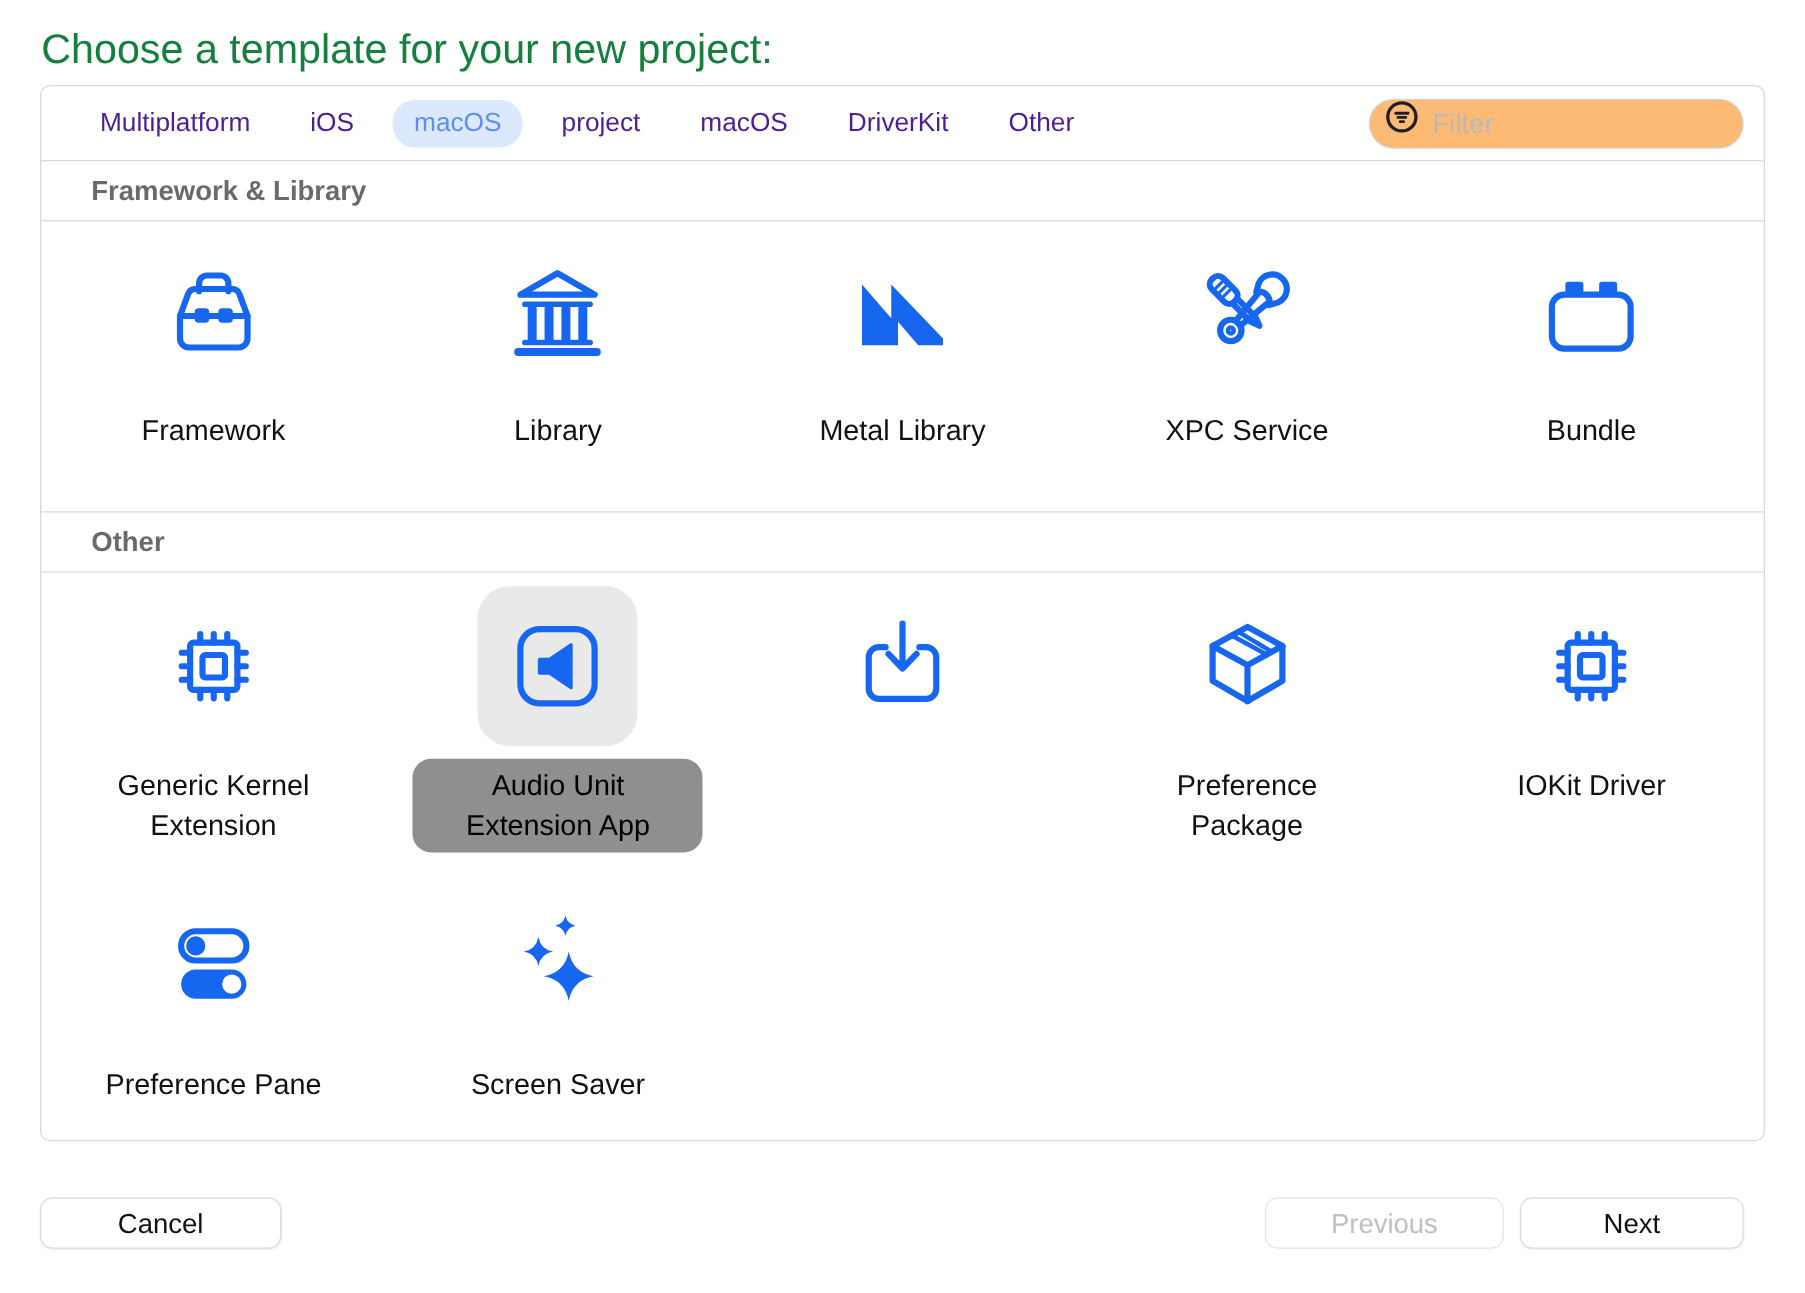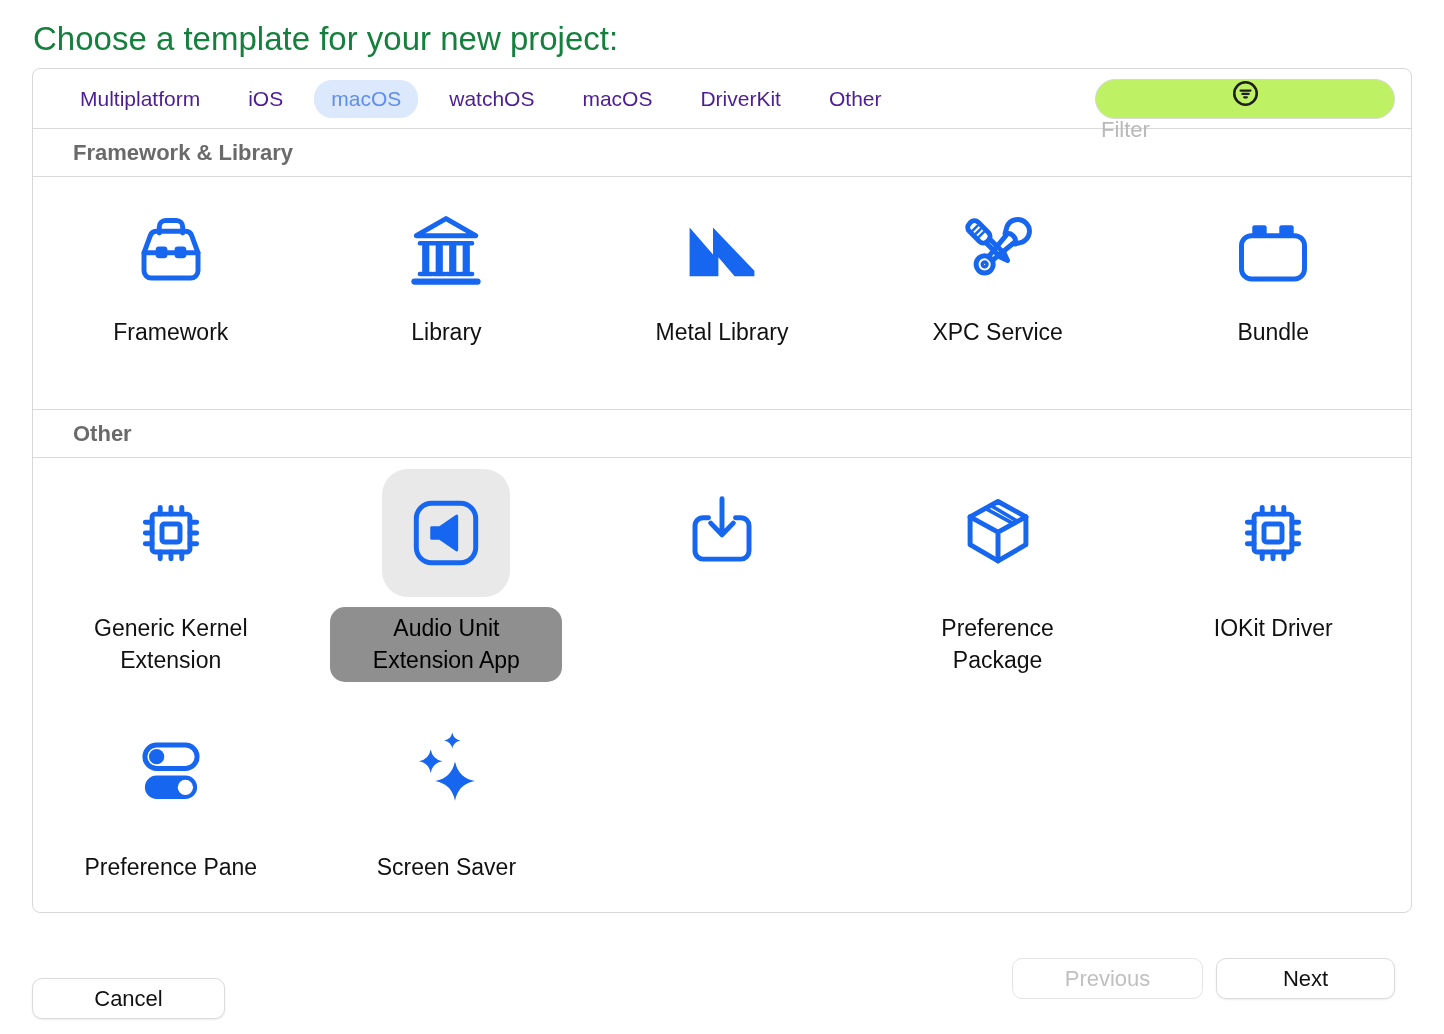--- a/index.html
+++ b/index.html
@@ -13,66 +13,66 @@
     border:1px solid #d8d8d8;border-radius:8px;background:#fff;
     display:flex;flex-direction:column;overflow:hidden;box-sizing:border-box;
   }
   
   .tabbar{height:59px;flex:none;display:flex;align-items:center;
     padding:0 8px 0 30px;border-bottom:1px solid #dadada;}
   .tab{font-size:21px;color:#4c1d95;padding:7px 17px;border-radius:18px;
     margin-right:14px;white-space:nowrap;cursor:default;}
   .tab.selected{background:#dce8fb;color:#5e8eee;}
   .filterbox{margin-left:auto;margin-right:8px;width:300px;height:40px;
-    border:1px solid #d6d6d6;border-radius:21px;display:flex;align-items:center;
-    padding:0 12px;gap:9px;box-sizing:border-box;background:#bef264;flex-direction:column;}
+    border:1px solid #d6d6d6;border-radius:21px;display:flex;
+    padding:0 12px;gap:9px;box-sizing:border-box;background:#fdba74;}
   .filterbox input{border:none;outline:none;flex:1;font-size:22px;
     font-family:"Liberation Sans",sans-serif;color:#333;min-width:0;background:transparent;}
   .filterbox input::placeholder{color:#b9b9b9;}
   
   .section-header{height:47px;flex:none;display:flex;align-items:center;
     padding-left:40px;font-size:22px;font-weight:bold;color:#6a6a6a;
     border-bottom:1px solid #dadada;}
   .section-header.bordered-top{border-top:1px solid #dadada;}
   .grid{display:grid;grid-template-columns:repeat(5,1fr);align-content:start;}
   .grid.g1{height:232px;flex:none;}
   .grid.g2{flex:1;row-gap:26px;padding-top:11px;}
   .tile{display:flex;flex-direction:column;align-items:center;cursor:default;}
   .g1 .tile{padding-top:22px;}
   .iconbox{width:128px;height:128px;border-radius:26px;display:flex;
     align-items:center;justify-content:center;color:#1666f0;}
   .g1 .iconbox{width:110px;height:104px;}
   .tile.selected .iconbox{background:#e9e9e9;}
   .iconbox svg{width:90px;height:90px;display:block;}
   .tile-label{margin-top:10px;font-size:23px;color:#111;text-align:center;
     line-height:1.38;max-width:200px;padding:6px 16px;border-radius:15px;}
-  .g1 .tile-label{margin-top:8px;}
+  .g1 .tile-label{margin-top:20px;}
   .tile.selected .tile-label{background:#8f8f8f;color:#000;}
   
   .btn{position:absolute;top:958px;height:41px;border-radius:10px;
     border:1px solid #dbdbdb;background:#fff;font-size:22px;
     font-family:"Liberation Sans",sans-serif;color:#111;
     display:flex;align-items:center;justify-content:center;
     box-shadow:0 1px 2px rgba(0,0,0,0.08);box-sizing:border-box;cursor:default;}
-  .btn.cancel{left:32px;width:193px;margin-top:20px;}
+  .btn.cancel{left:32px;width:193px;}
   .btn.previous{left:1012px;width:191px;color:#c0c0c0;border-color:#e4e4e4;box-shadow:none;}
   .btn.next{left:1216px;width:179px;}
 </style>
 </head>
 <body>
 
 <div class="title">Choose a template for your new project:</div>
 
 <div class="panel">
   <div class="tabbar">
 
     <div class="tab">Multiplatform</div>
       <div class="tab">iOS</div>
       <div class="tab selected">macOS</div>
-      <div class="tab">watchOS</div>
+      <div class="tab">project</div>
       <div class="tab">macOS</div>
       <div class="tab">DriverKit</div>
       <div class="tab">Other</div>
       <div class="filterbox">
       <span style="display:flex;">
         <svg width="27" height="27" viewBox="0 0 24 24" fill="none">
           <circle cx="12" cy="12" r="10" stroke="#1f1f1f" stroke-width="2.3"></circle>
           <path d="M7.6 9.4 h8.8 M9.2 12.4 h5.6 M10.8 15.4 h2.4" stroke="#1f1f1f" stroke-width="2" stroke-linecap="round"></path>
         </svg>
       </span>

